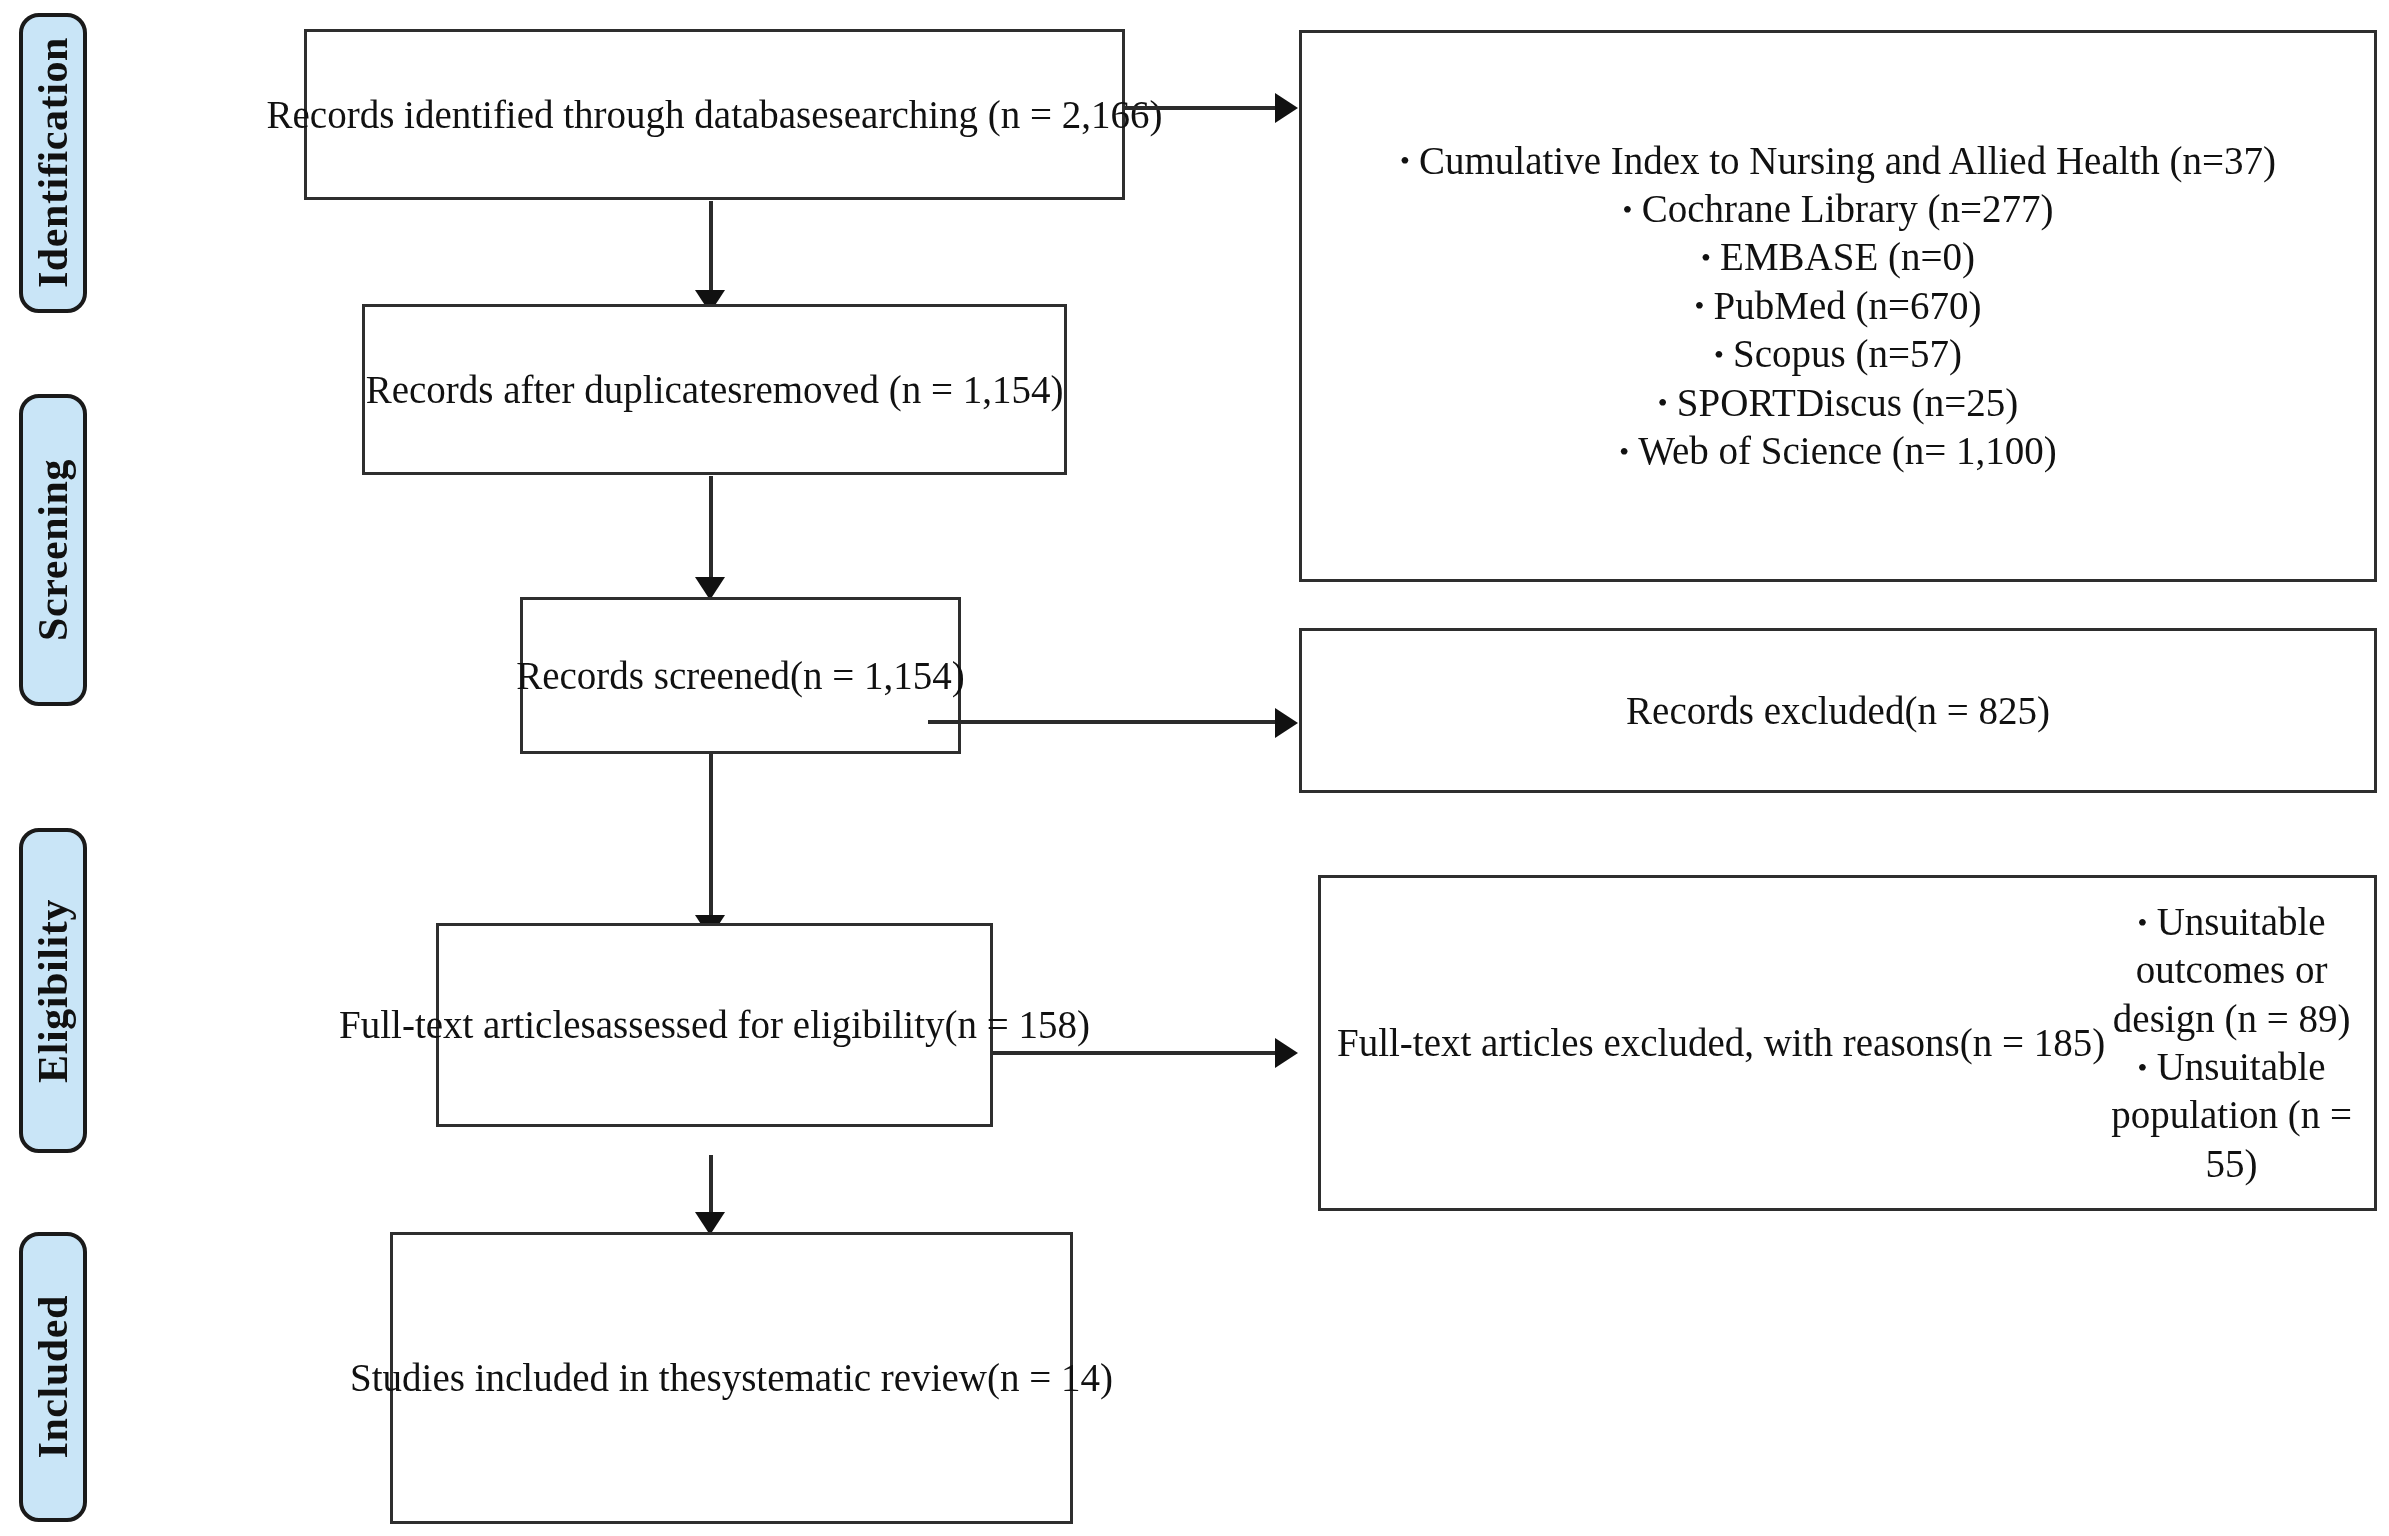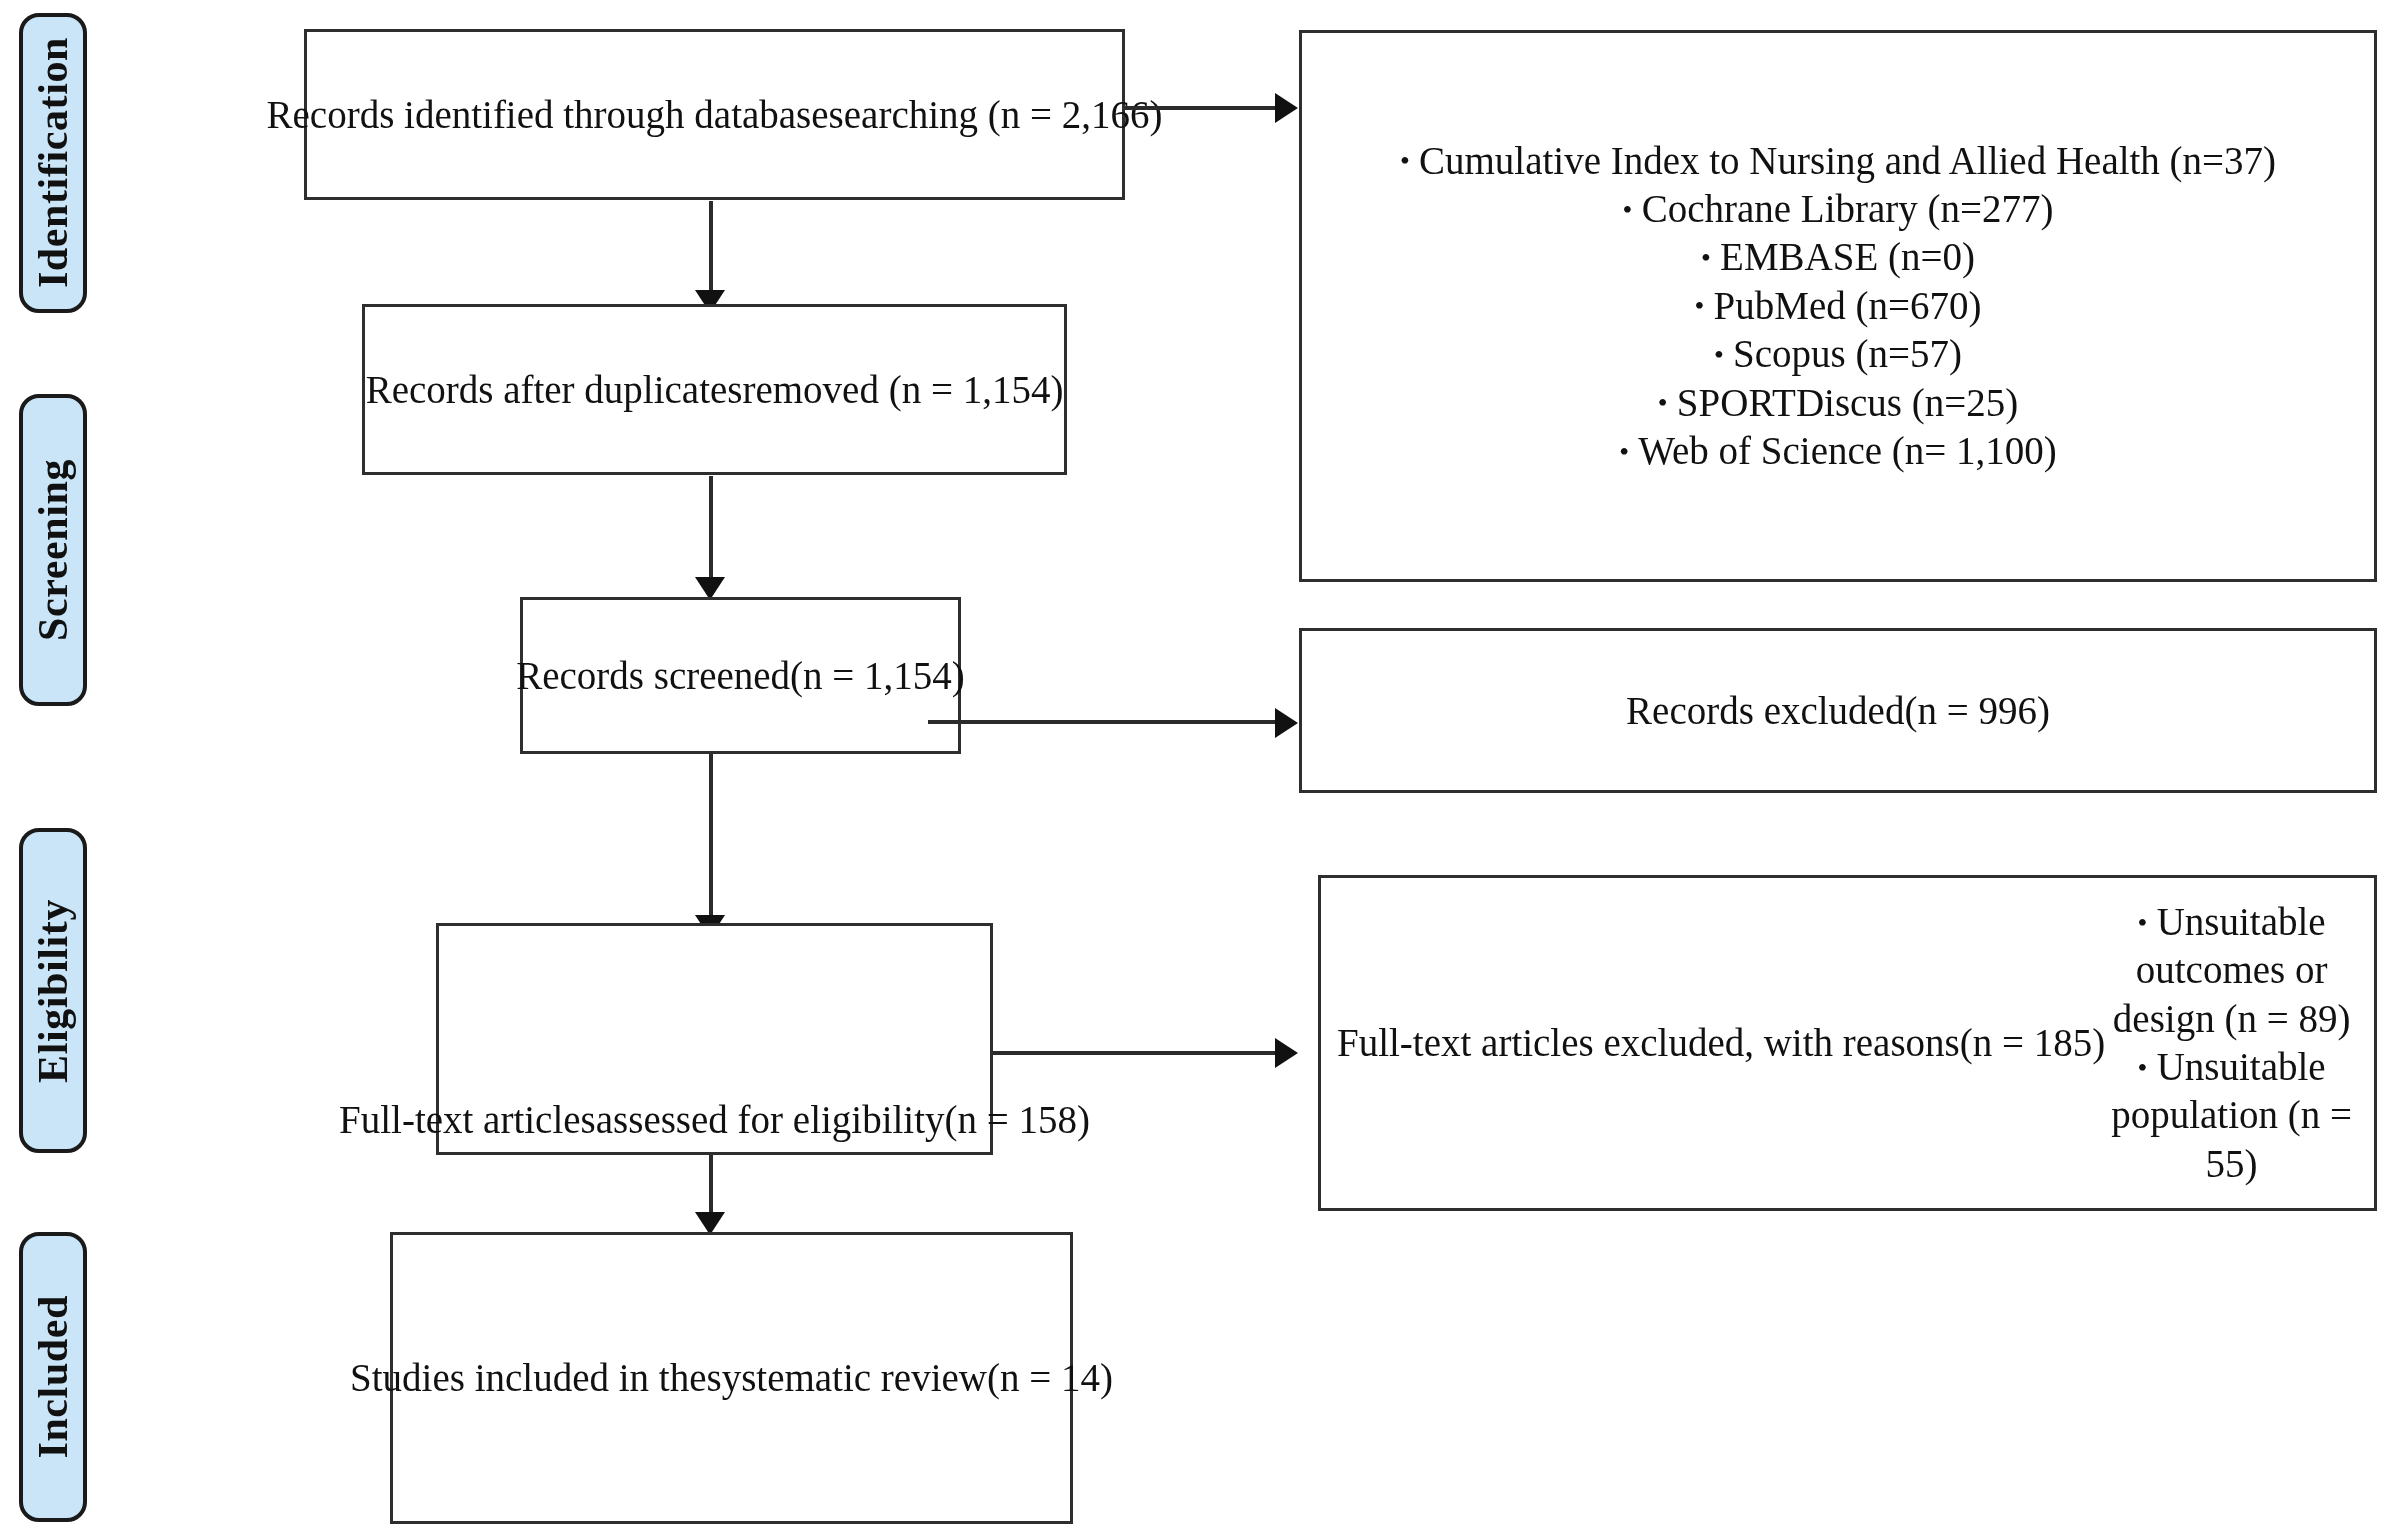--- a/index.html
+++ b/index.html
@@ -179,27 +179,27 @@
   <div class="flow-box" style="left:490px; top:597px; width:441px; height:157px;margin-left:30px;">
     <div class="line">Records screened</div>
     <div class="line">(n = 1,154)</div>
   </div>
 
   <div class="conn conn-h" style="left:928px; top:720px; width:351px;"></div>
   <div class="arrow-right" style="left:1275px; top:708px;"></div>
 
   <div class="flow-box" style="left:1299px; top:628px; width:1078px; height:165px;">
     <div class="line">Records excluded</div>
-    <div class="line">(n = 996)</div>
+    <div class="line">(n = 825)</div>
   </div>
 
   <div class="conn conn-v" style="left:709px; top:754px; width:4px; height:171px;"></div>
   <div class="arrow-down" style="left:695px; top:915px;"></div>
 
-  <div class="flow-box" style="left:436px; top:923px; width:557px; height:232px;align-items:flex-end;">
+  <div class="flow-box" style="left:436px; top:923px; width:557px; height:204px;">
     <div class="line">Full-text articles</div>
     <div class="line">assessed for eligibility</div>
     <div class="line">(n = 158)</div>
   </div>
 
   <div class="conn conn-h" style="left:993px; top:1051px; width:286px;"></div>
   <div class="arrow-right" style="left:1275px; top:1038px;"></div>
 
   <div class="flow-box" style="left:1318px; top:875px; width:1059px; height:336px; justify-content:flex-start; padding:16px 16px;align-items:center;">
     <div class="line">Full-text articles excluded, with reasons</div>

